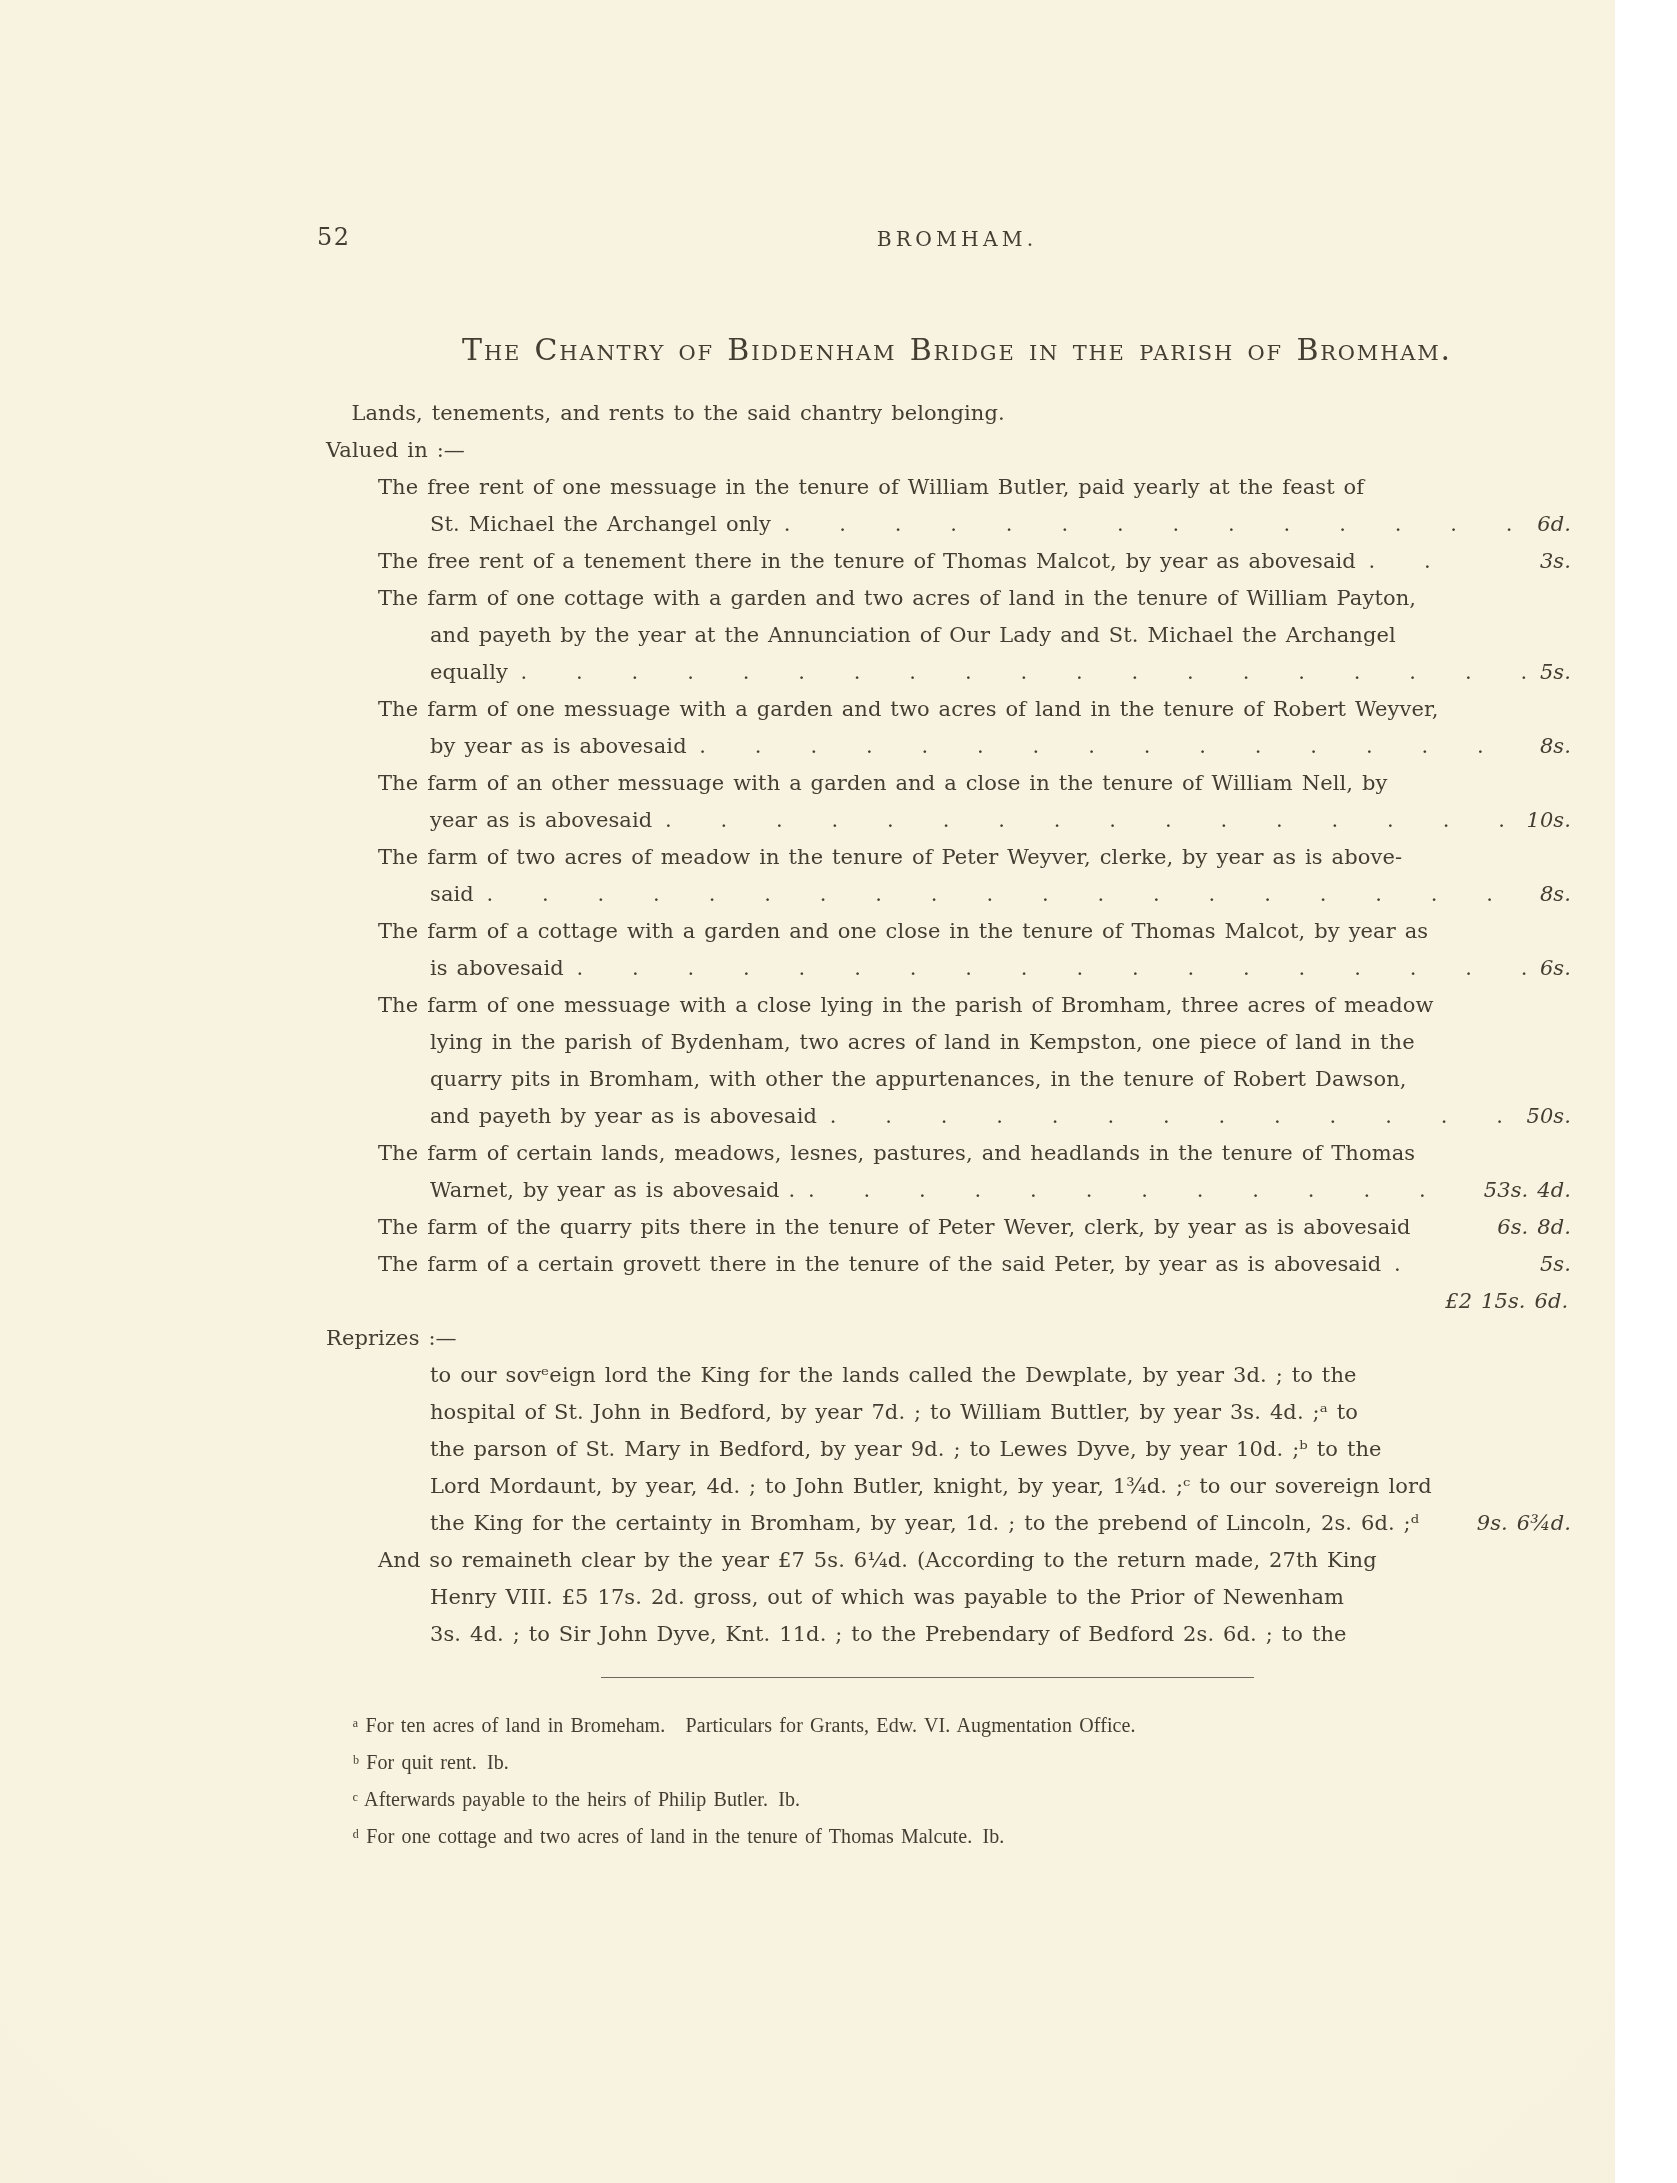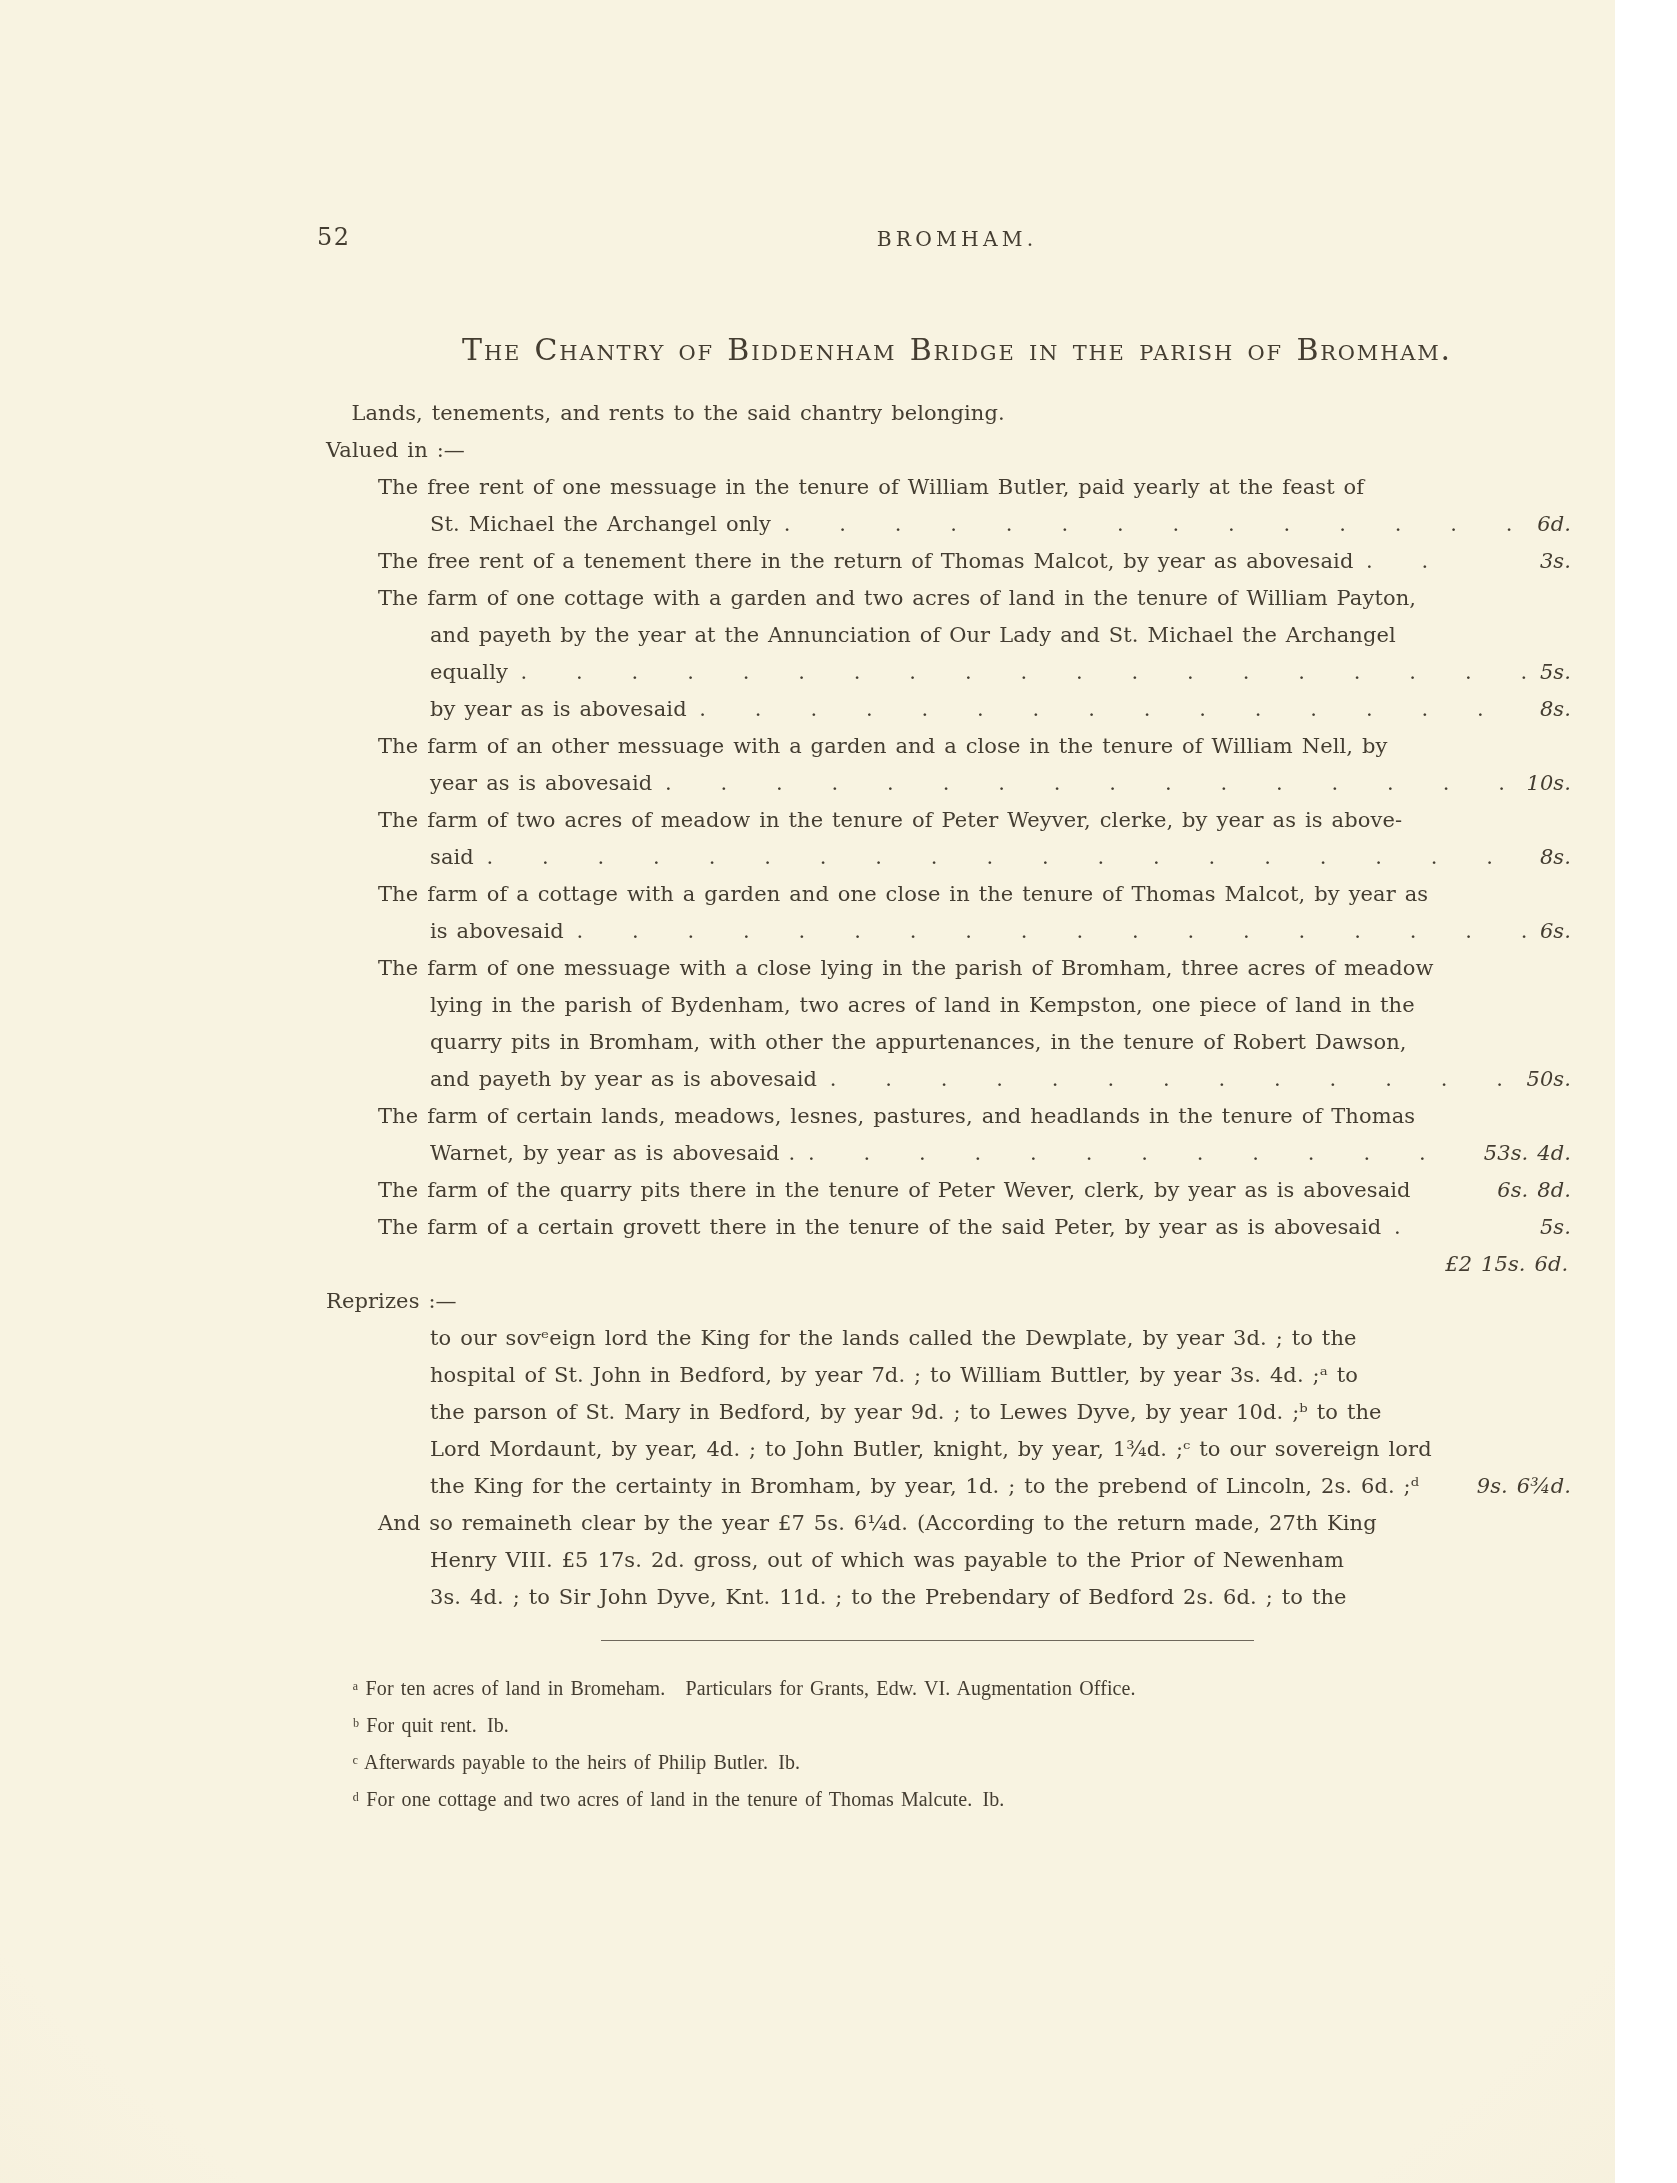--- a/index.html
+++ b/index.html
@@ -72,37 +72,38 @@
       <div class="eline first">The free rent of one messuage in the tenure of William Butler, paid yearly at the feast of</div>
       <div class="lastline">
         <span class="t">St. Michael the Archangel only</span>
         <span class="leader">. . . . . . . . . . . . . . . . . . . . . . . .</span>
         <span class="amt">6d.</span>
       </div>
     </div>
 
     <div class="entry">
       <div class="lastline first">
-        <span class="t">The free rent of a tenement there in the return of Thomas Malcot, by year as abovesaid</span>
+        <span class="t">The free rent of a tenement there in the tenure of Thomas Malcot, by year as abovesaid</span>
         <span class="leader">. .</span>
         <span class="amt">3s.</span>
       </div>
     </div>
 
     <div class="entry">
       <div class="eline first">The farm of one cottage with a garden and two acres of land in the tenure of William Payton,</div>
       <div class="eline">and payeth by the year at the Annunciation of Our Lady and St. Michael the Archangel</div>
       <div class="lastline">
         <span class="t">equally</span>
         <span class="leader">. . . . . . . . . . . . . . . . . . . . . . . .</span>
         <span class="amt">5s.</span>
       </div>
     </div>
 
     <div class="entry">
+      <div class="eline first">The farm of one messuage with a garden and two acres of land in the tenure of Robert Weyver,</div>
       <div class="lastline">
         <span class="t">by year as is abovesaid</span>
         <span class="leader">. . . . . . . . . . . . . . . . . . . . . . . .</span>
         <span class="amt">8s.</span>
       </div>
     </div>
 
     <div class="entry">
       <div class="eline first">The farm of an other messuage with a garden and a close in the tenure of William Nell, by</div>
       <div class="lastline">

